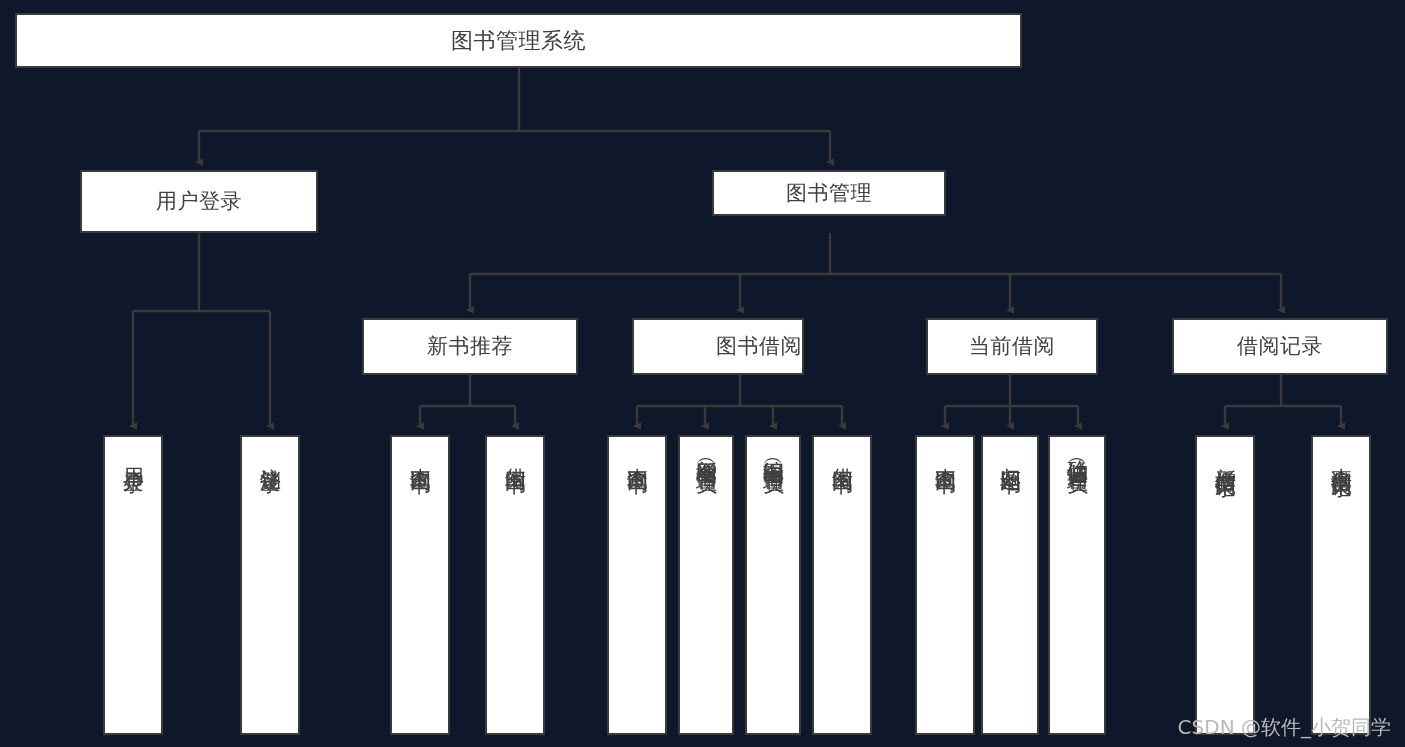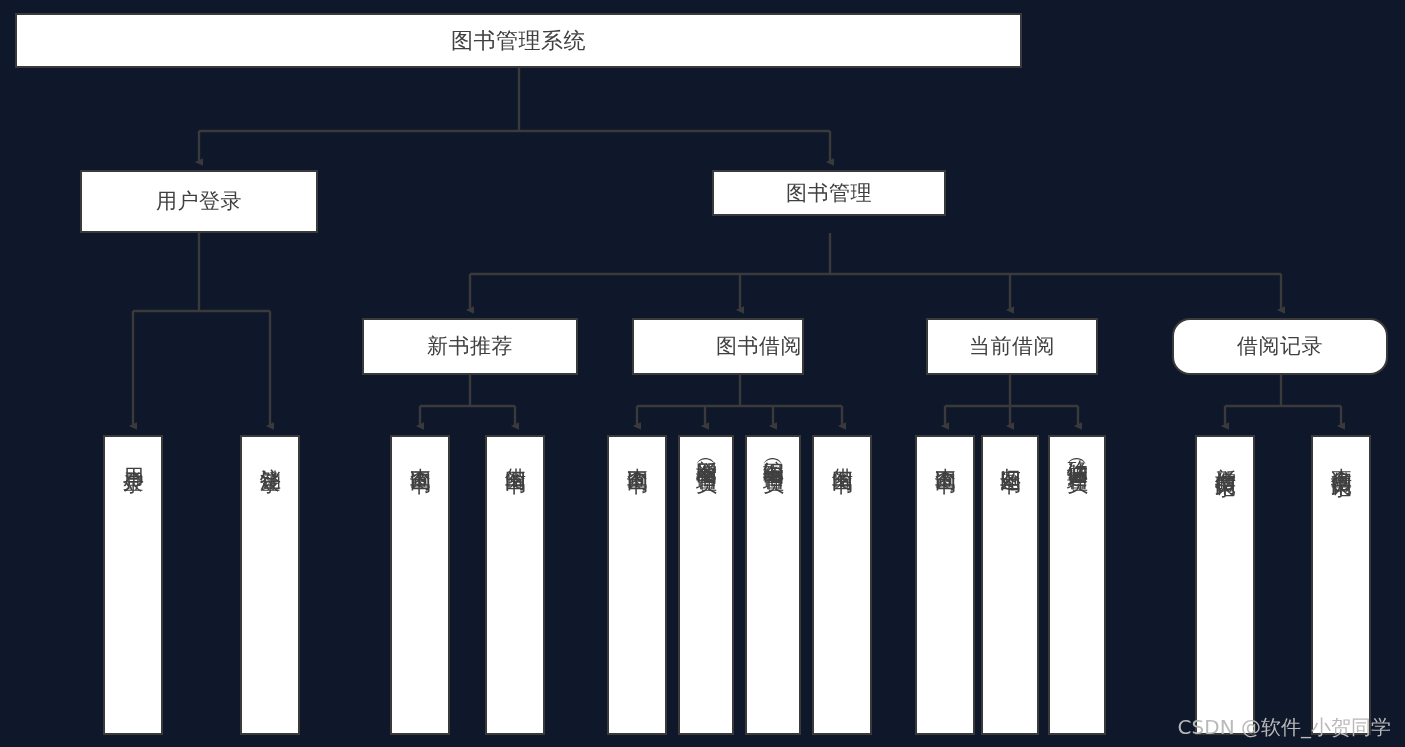--- a/index.html
+++ b/index.html
@@ -140,21 +140,21 @@
   </div>
 
   <div class="node horiz" style="left:632px; top:318px; width:172px; height:57px;justify-content:flex-end;">
     <span class="label">图书借阅</span>
   </div>
 
   <div class="node horiz" style="left:902px; top:318px; width:172px; height:57px;margin-left:24px;">
     <span class="label">当前借阅</span>
   </div>
 
-  <div class="node horiz" style="left:1172px; top:318px; width:216px; height:57px;border-radius:18px;">
+  <div class="node horiz" style="left:1172px; top:318px; width:216px; height:57px;">
     <span class="label">借阅记录</span>
   </div>
 
   <div class="node vert" style="left:103px; top:435px; width:60px; height:300px;">
     <span class="label">用户登录</span>
   </div>
 
   <div class="node vert" style="left:240px; top:435px; width:60px; height:300px;">
     <span class="label">注销登录</span>
   </div>

